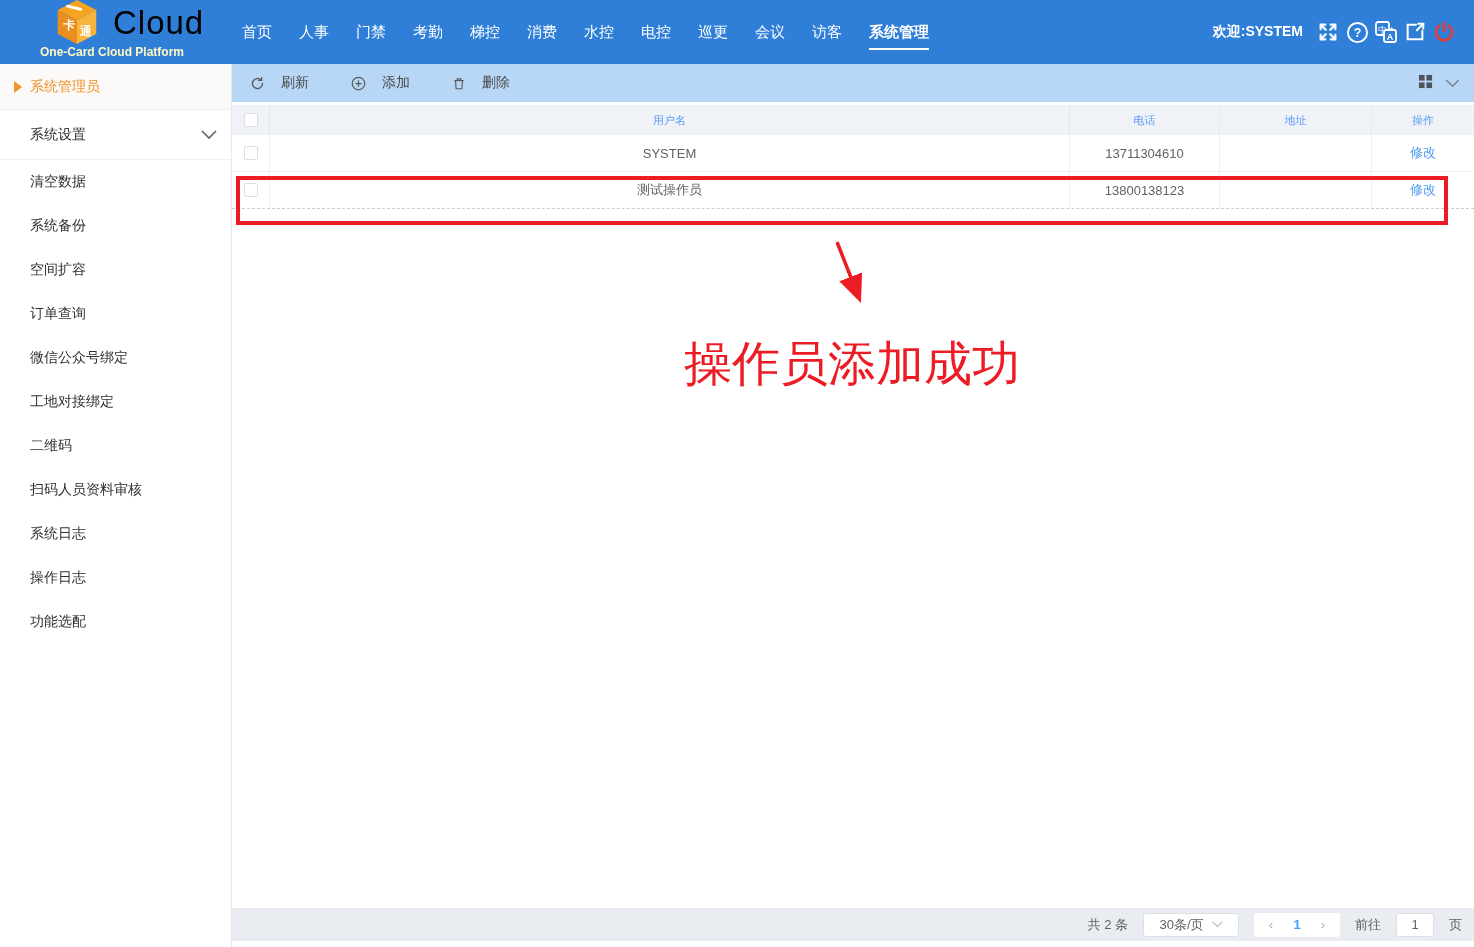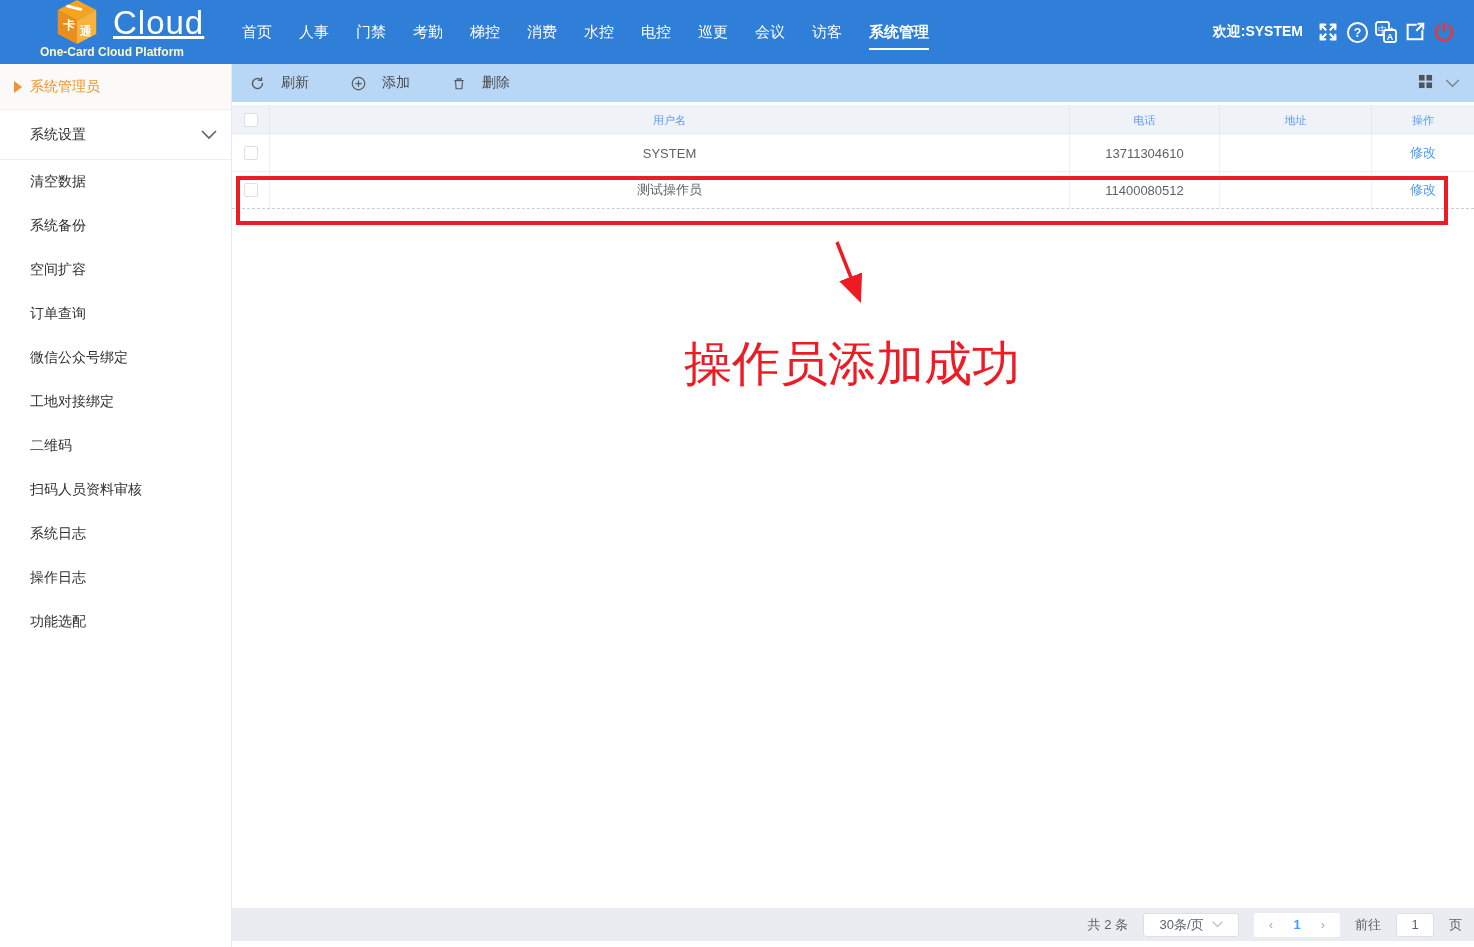--- a/index.html
+++ b/index.html
@@ -5,21 +5,21 @@
   * { margin:0; padding:0; box-sizing:border-box; }
   html,body { width:1474px; height:947px; overflow:hidden;
     font-family:"Liberation Sans","DejaVu Sans",sans-serif; background:#fff; }
 
   
   .header { position:absolute; left:0; top:0; width:1474px; height:64px;
     background:#2f7ed8; display:flex; align-items:center; color:#fff; }
   .logo-wrap { width:232px; padding-left:58px; position:relative; }
   .logo-row { display:flex; align-items:flex-end; }
   .cube { position:absolute; left:55px; top:-8px; }
-  .brand { font-size:33px; font-weight:400; color:#ffffff; margin-left:55px; line-height:1; letter-spacing:1px;text-decoration:underline; }
+  .brand { font-size:33px; font-weight:400; color:#000000; margin-left:55px; line-height:1; letter-spacing:1px; }
   .logo-sub { font-size:12px; font-weight:700; color:#fef9c3; margin-top:6px; margin-left:-18px; white-space:nowrap; }
   .nav { display:flex; align-items:center; gap:27px; margin-left:10px; font-size:15px; }
   .nav-item { cursor:pointer; white-space:nowrap; padding:8px 0; }
   .nav-item.active { font-weight:700; border-bottom:2px solid #fff; padding-bottom:6px; }
   .header-right { margin-left:auto; display:flex; align-items:center; gap:5px; padding-right:18px; }
   .welcome { font-size:14px; font-weight:700; margin-right:8px; white-space:nowrap; }
   .hicon { width:24px; height:24px; display:flex; align-items:center; justify-content:center; cursor:pointer; }
 
   
   .sidebar { position:absolute; left:0; top:64px; width:232px; height:883px;
@@ -270,21 +270,21 @@
       <div class="cell col-action">
           <span class="link">修改</span>
         </div>
     </div>
 
     <div class="trow tbody-row dashed">
       <div class="cell col-check">
           <span class="checkbox"></span>
         </div>
       <div class="cell col-user">测试操作员</div>
-      <div class="cell col-phone">11400080512</div>
+      <div class="cell col-phone">13800138123</div>
       <div class="cell col-addr"></div>
       <div class="cell col-action">
           <span class="link">修改</span>
         </div>
     </div>
   </div>
 
   <div class="hl-box"></div>
   <div class="anno-arrow">
     <svg width="52" height="80" viewBox="0 0 52 80">

